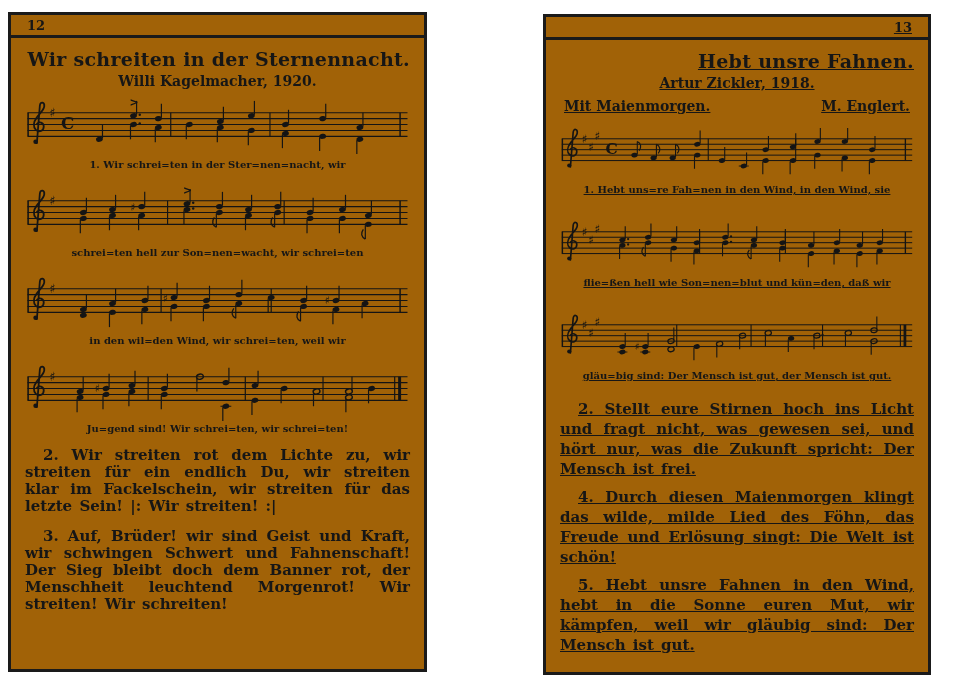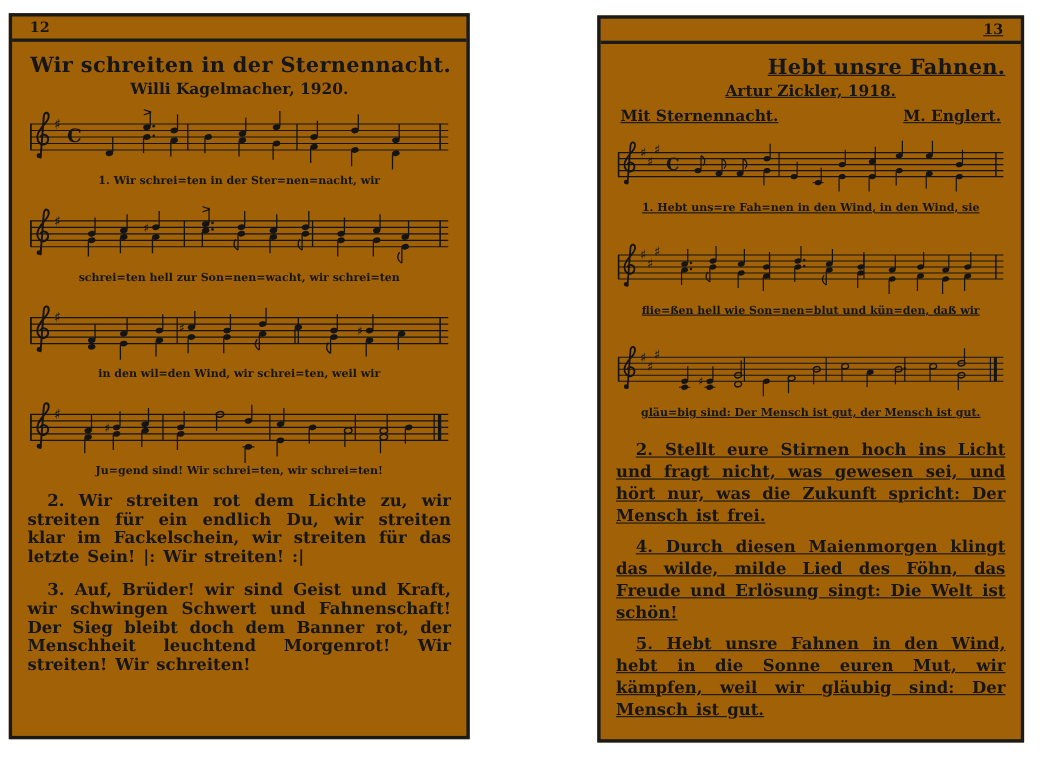--- a/index.html
+++ b/index.html
@@ -273,21 +273,21 @@
 </div>
 
 <div class="page page13">
   <div class="page-header">
     <span class="pagenum">13</span>
   </div>
   <div class="page-body">
     <div class="song-title">Hebt unsre Fahnen.</div>
     <div class="song-author">Artur Zickler, 1918.</div>
     <div class="perf-row">
-      <span>Mit Sternennacht.</span>
+      <span>Mit Maienmorgen.</span>
       <span>M. Englert.</span>
     </div>
 
     <div class="music-line">
       <svg class="staff" viewBox="0 0 390 64">
           <line x1="2" y1="18" x2="388" y2="18" stroke="#141414" stroke-width="1.1"></line>
           <line x1="2" y1="24" x2="388" y2="24" stroke="#141414" stroke-width="1.1"></line>
           <line x1="2" y1="30" x2="388" y2="30" stroke="#141414" stroke-width="1.1"></line>
           <line x1="2" y1="36" x2="388" y2="36" stroke="#141414" stroke-width="1.1"></line>
           <line x1="2" y1="42" x2="388" y2="42" stroke="#141414" stroke-width="1.1"></line>

